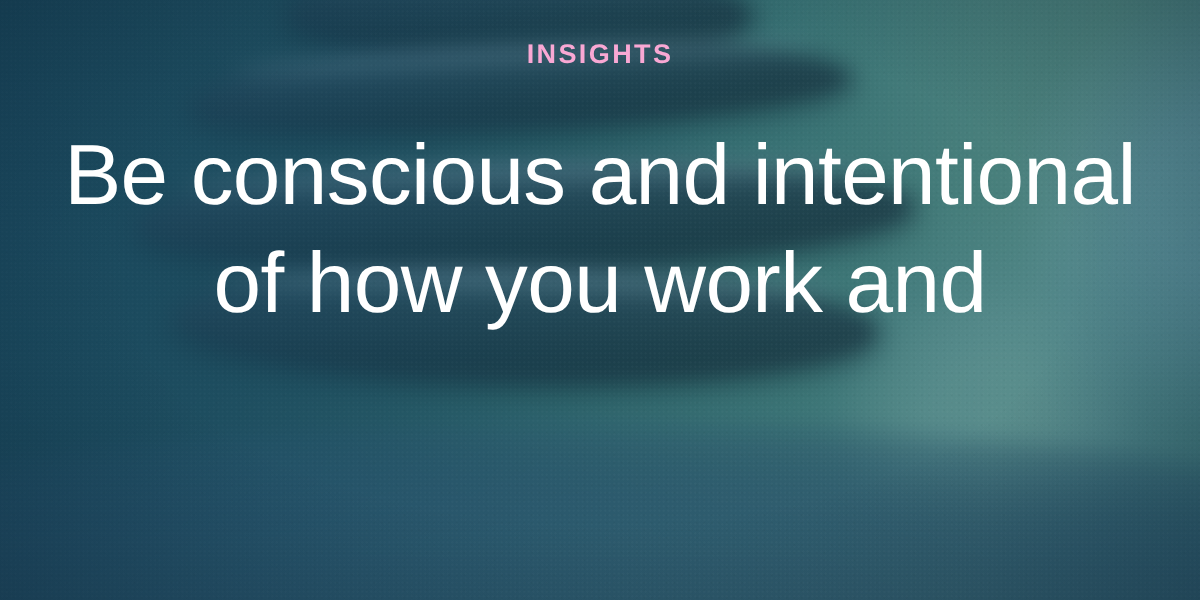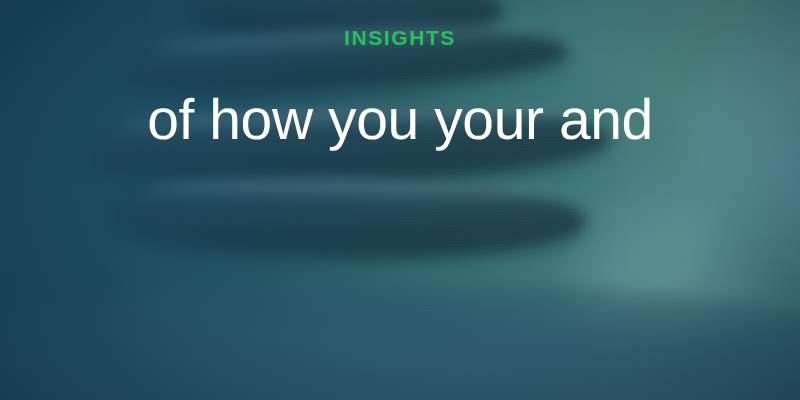--- a/index.html
+++ b/index.html
@@ -133,25 +133,25 @@
   .content {
     position:absolute; inset:0;
     z-index:5;
     display:flex;
     flex-direction:column;
     align-items:center;
   }
 
   .eyebrow {
     margin-top:27px;
-    font-size:21px;
+    font-size:18px;
     font-weight:bold;
     letter-spacing:1.6px;
     line-height:1;
-    color:#22c55e;
+    color:#f9a8d4;
     white-space:nowrap;
   }
 
   .headline {
     margin-top:36px;
     width:790px;
     text-align:center;
     color:#ffffff;
     font-size:57px;
     font-weight:300;
@@ -180,17 +180,18 @@
 
   <div class="grain"></div>
   <div class="tint"></div>
   <div class="vignette"></div>
 
   <div class="content">
 
     <div class="eyebrow">INSIGHTS</div>
 
     <div class="headline">
-      <span class="line">of how you your and</span>
+      <span class="line">Be conscious and intentional</span>
+      <span class="line">of how you work and</span>
     </div>
 
   </div>
 </div>
 
 </body></html>

